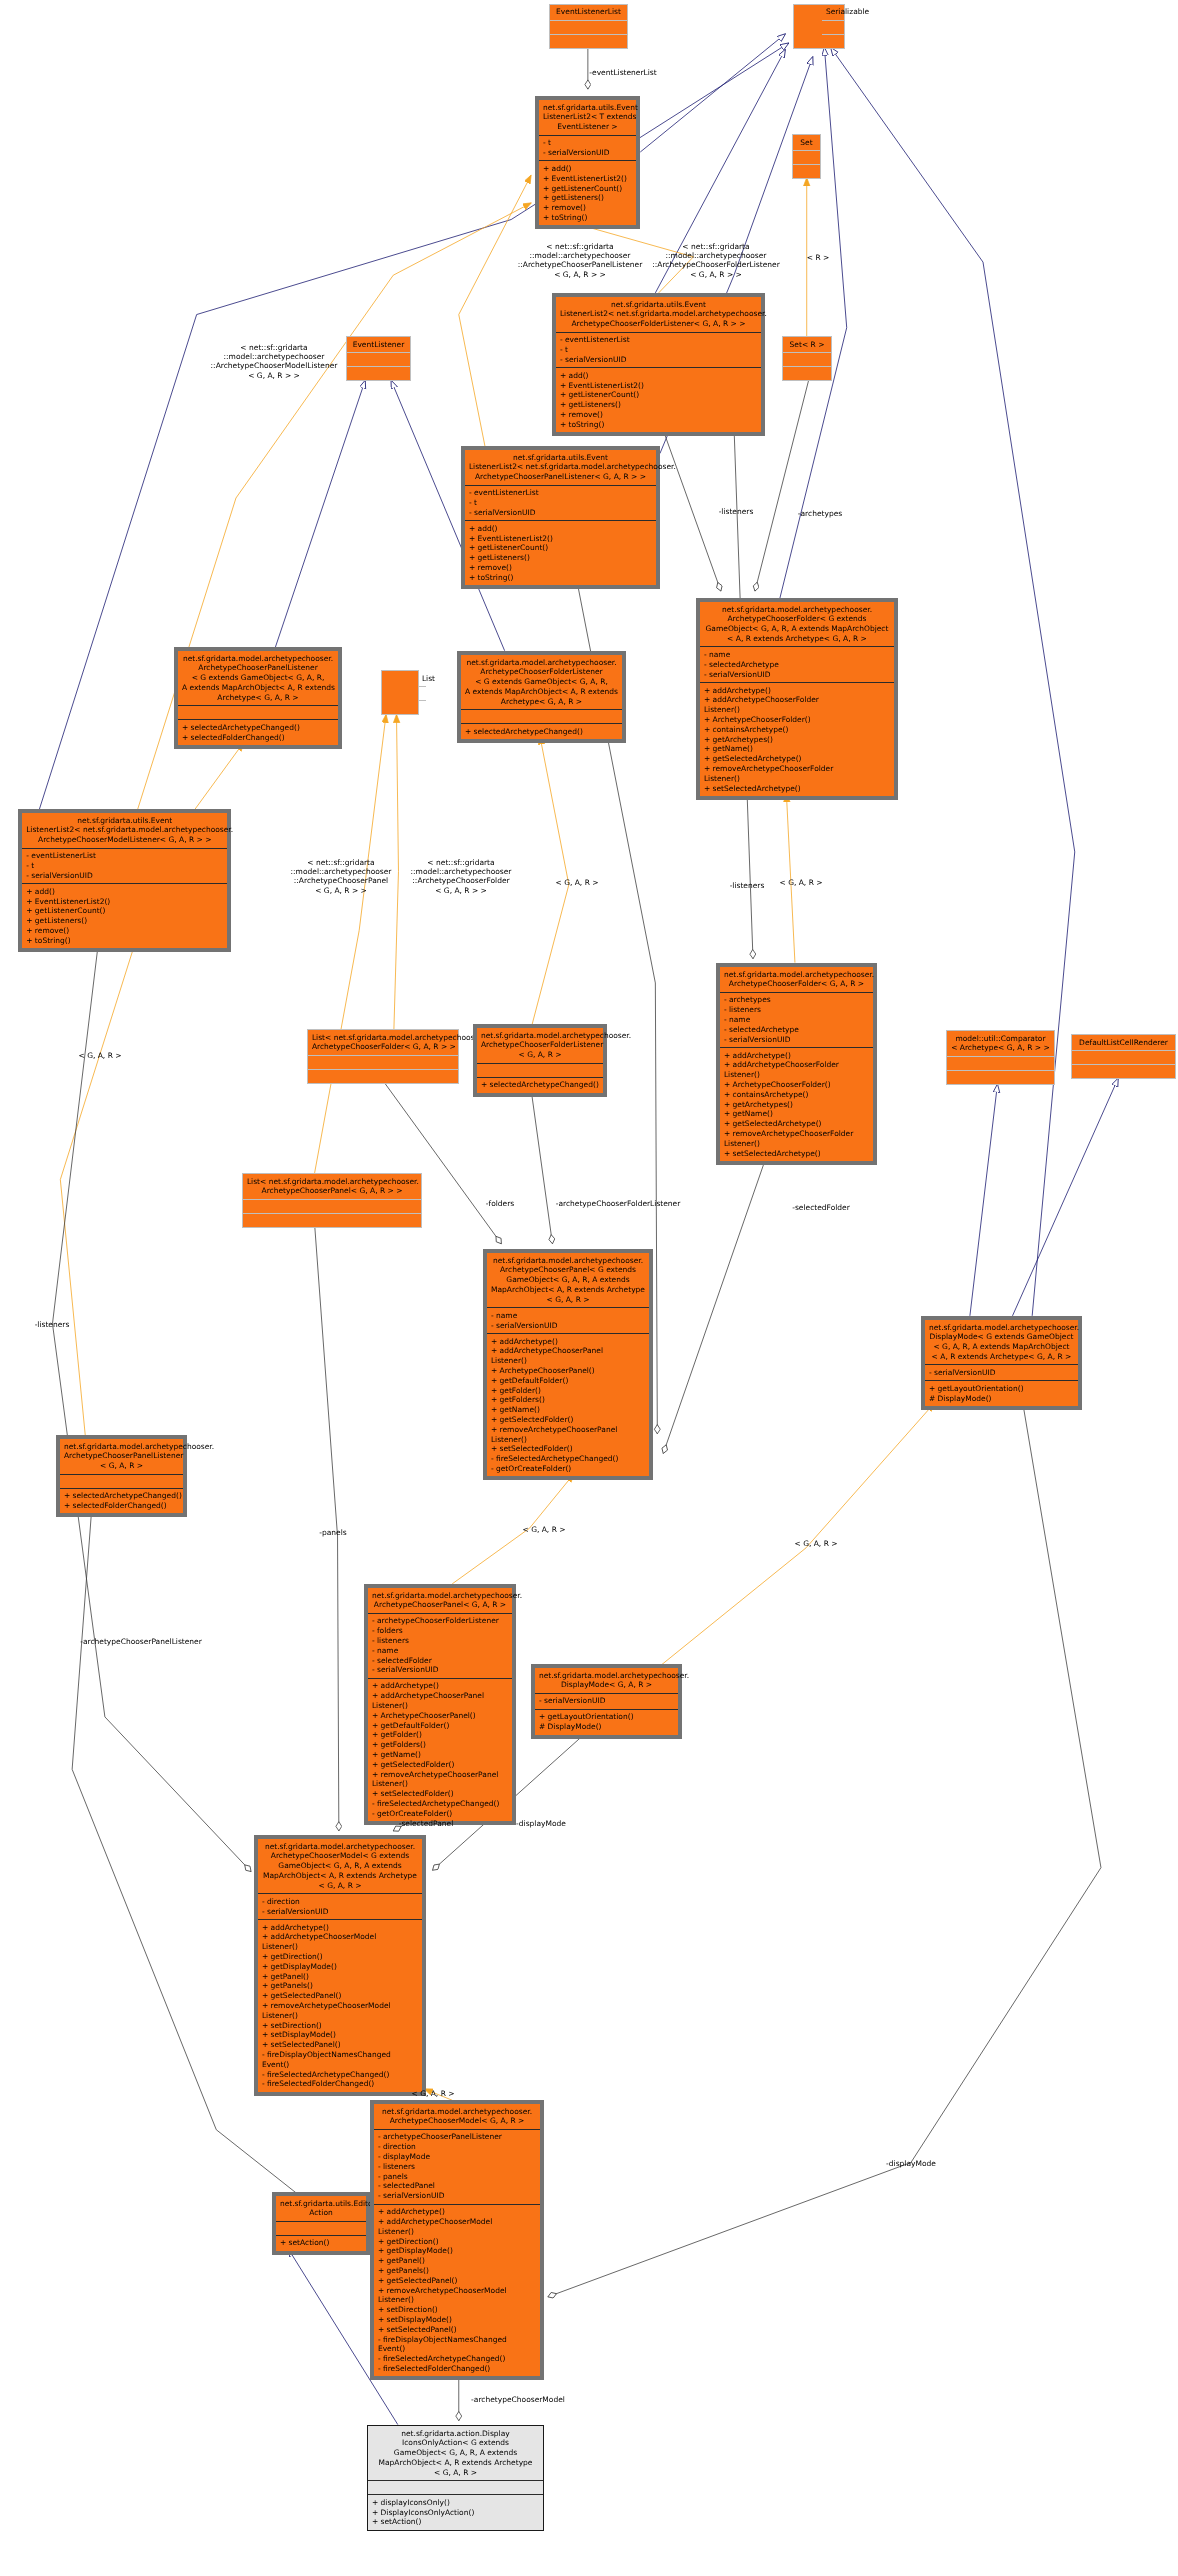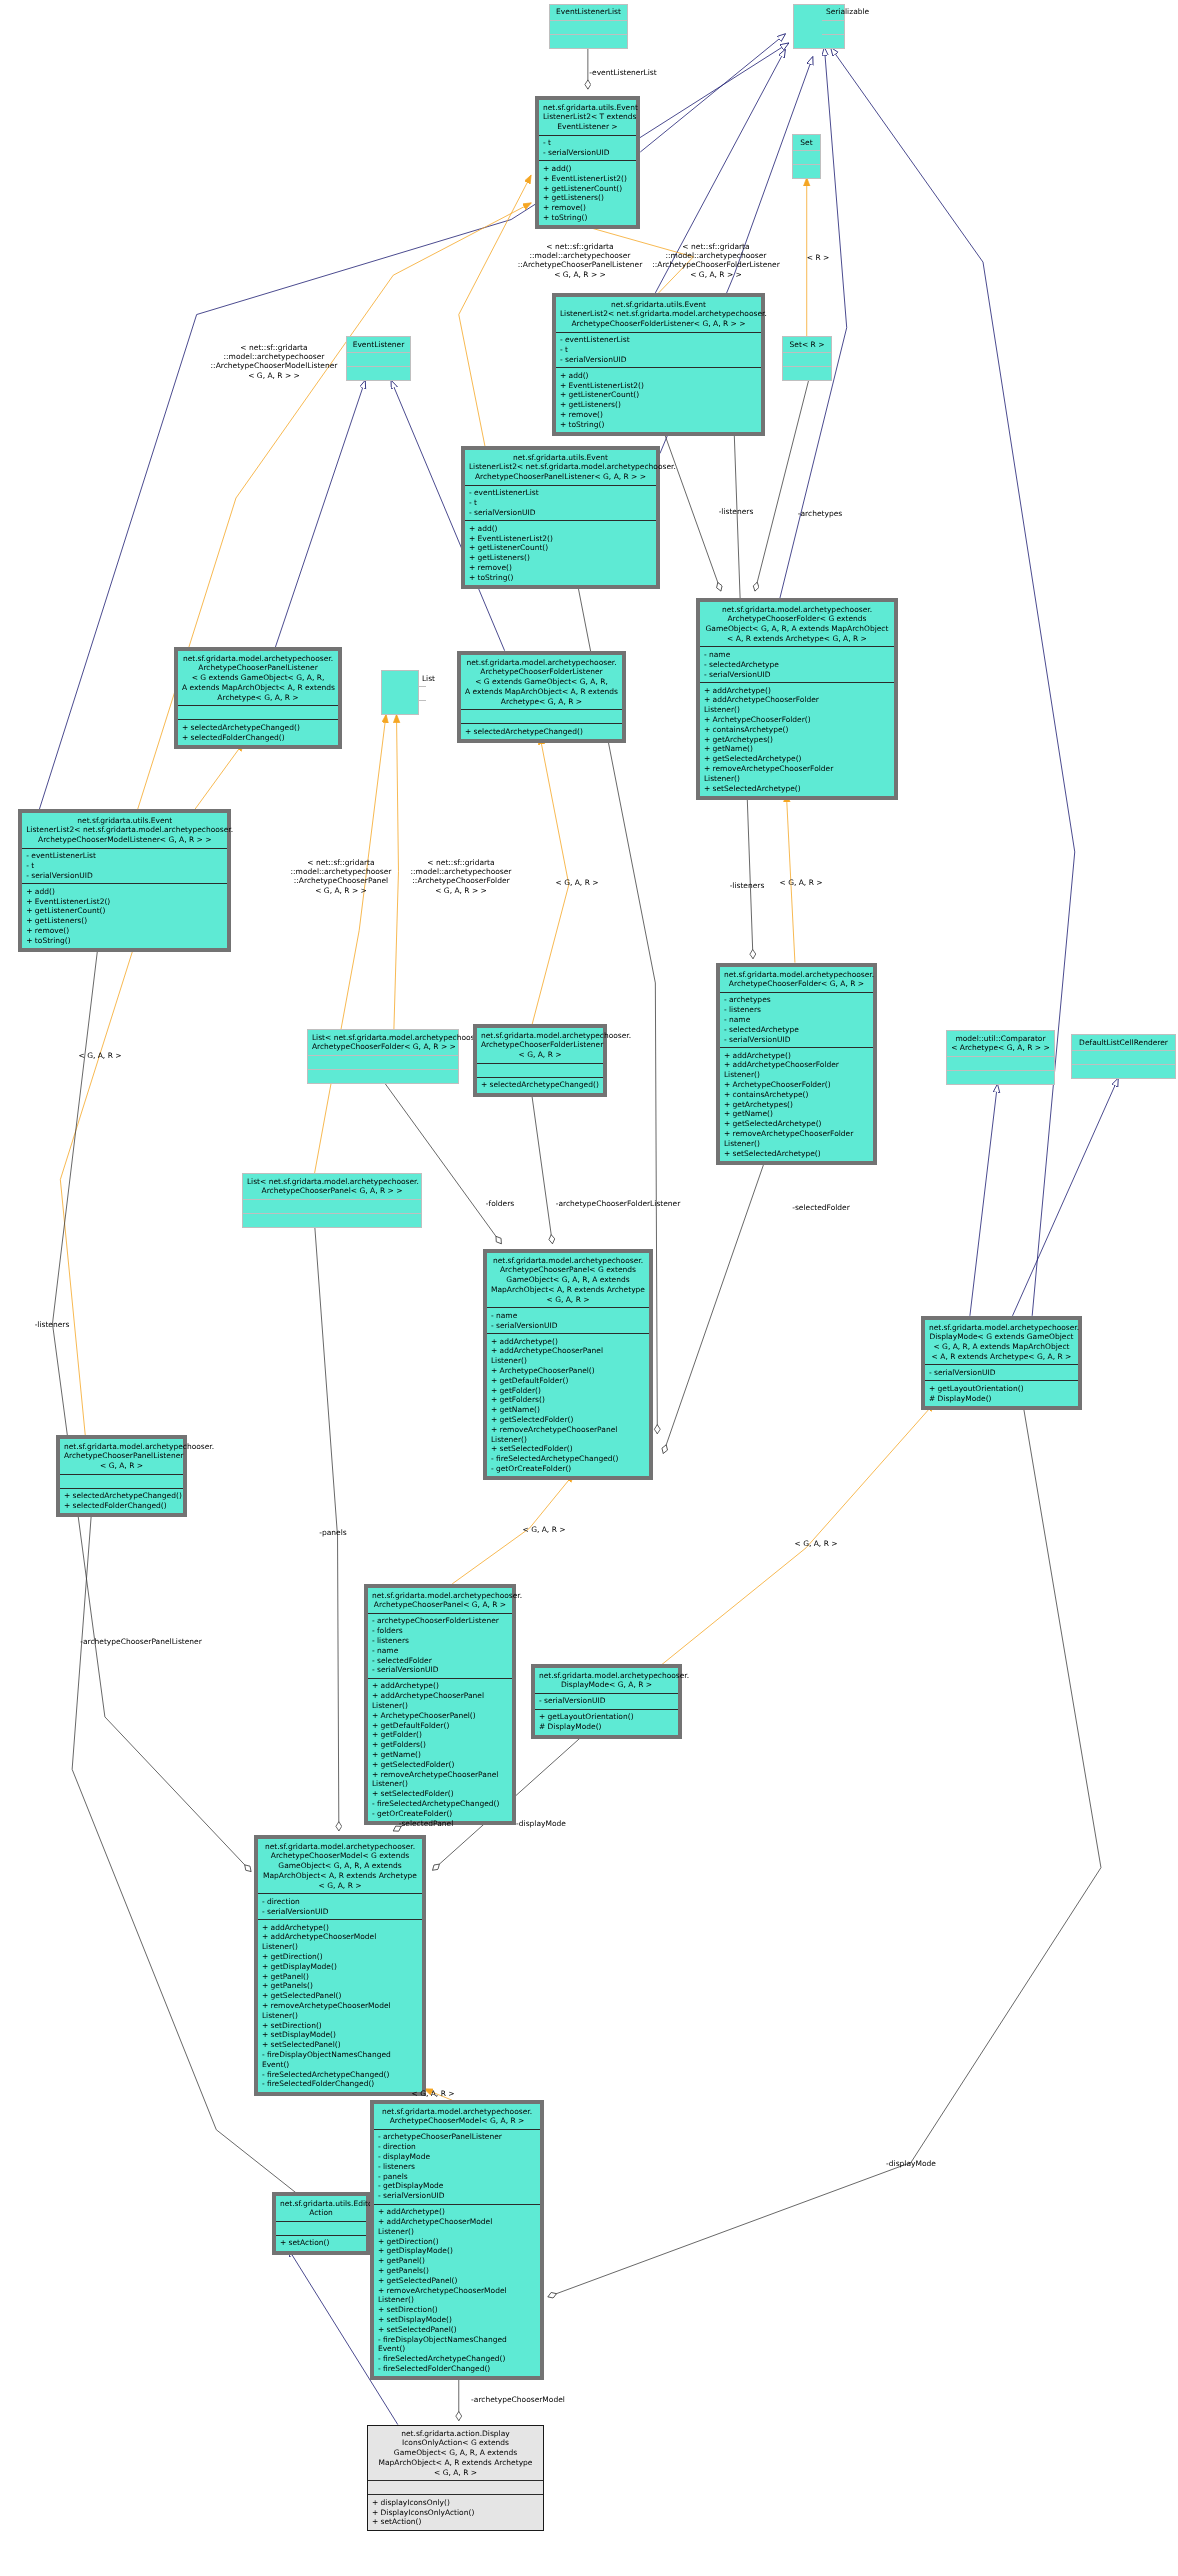--- a/index.html
+++ b/index.html
@@ -1,19 +1,19 @@
 <!DOCTYPE html>
 <html style="font-size:10.5px"><head>
 <meta charset="utf-8">
 <style>
   html,body{margin:0;padding:0;background:#ffffff;}
   #stage{position:relative;width:1179px;height:2576px;background:#ffffff;overflow:hidden;
          font-family:"DejaVu Sans","Liberation Sans",sans-serif;}
   #edges{position:absolute;left:0;top:0;z-index:1;}
-  .uml-class{position:absolute;z-index:2;background:#5eead4;border:0.7px solid #bfbfbf;
+  .uml-class{position:absolute;z-index:2;background:#f97316;border:0.7px solid #bfbfbf;
              font-size:7.5px;line-height:9.8px;color:#000;box-sizing:border-box;}
   .uml-class.project{border:4px solid #737373;}
   .uml-class.focus{background:#e5e5e5;border:1px solid #1a1a1a;}
   .uml-class .sec{padding:2.6px 3.9px;min-height:7.9px;}
   .uml-class .sec.title{text-align:center;}
   .uml-class .sec + .sec{border-top:0.7px solid #bfbfbf;}
   .uml-class.project .sec + .sec,.uml-class.focus .sec + .sec{border-top:1px solid #2b2b2b;}
   .uml-class .m{white-space:pre;}
   .edge-label{position:absolute;z-index:3;transform:translate(-50%,-50%);
               font-size:7.5px;line-height:9.2px;color:#000;text-align:center;white-space:pre;}
@@ -460,21 +460,21 @@
       <div class="sec title">
         <div class="m">net.sf.gridarta.model.archetypechooser.</div>
         <div class="m">ArchetypeChooserModel&lt; G, A, R &gt;</div>
       </div>
       <div class="sec attrs">
         <div class="m">- archetypeChooserPanelListener</div>
         <div class="m">- direction</div>
         <div class="m">- displayMode</div>
         <div class="m">- listeners</div>
         <div class="m">- panels</div>
-        <div class="m">- getDisplayMode</div>
+        <div class="m">- selectedPanel</div>
         <div class="m">- serialVersionUID</div>
       </div>
       <div class="sec methods">
         <div class="m">+ addArchetype()</div>
         <div class="m">+ addArchetypeChooserModel</div>
         <div class="m">Listener()</div>
         <div class="m">+ getDirection()</div>
         <div class="m">+ getDisplayMode()</div>
         <div class="m">+ getPanel()</div>
         <div class="m">+ getPanels()</div>

